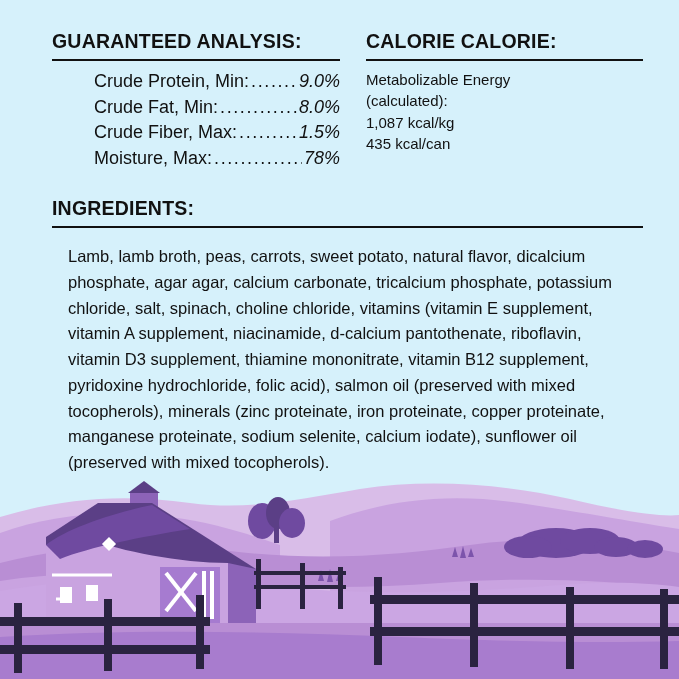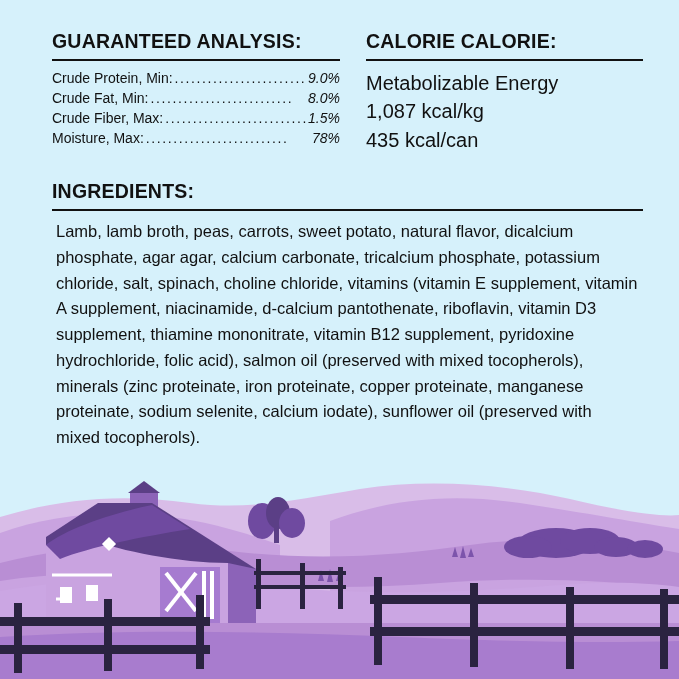--- a/index.html
+++ b/index.html
@@ -42,49 +42,50 @@
     white-space: nowrap;
   }
   .rule {
     border: 0;
     border-top: 2px solid #111;
     margin: 0 0 8px 0;
   }
   .ga-row {
     display: flex;
     align-items: baseline;
-    font-size: 14px;
+    font-size: 18px;
     color: #111;
     line-height: 1.42;
     white-space: nowrap;
+    margin-left: 42px;
   }
   .ga-label { flex: 0 0 auto; }
   .ga-dots {
     flex: 1 1 auto;
     overflow: hidden;
     white-space: nowrap;
     margin: 0 2px;
     letter-spacing: 1.6px;
     color: #111;
   }
   .ga-value { flex: 0 0 auto; font-style: italic; }
   .cal-line {
-    font-size: 20px;
+    font-size: 15px;
     color: #111;
     line-height: 1.42;
     white-space: nowrap;
   }
   .ingredients-block {
     margin-top: 26px;
   }
   .ing-text {
     font-size: 16.5px;
     color: #111;
     line-height: 1.56;
-    margin: 4px;
+    margin: 16px;
     max-width: 600px;
   }
 
   
   .scene {
     position: absolute;
     left: 0;
     bottom: 0;
     width: 679px;
     height: 220px;
@@ -125,20 +126,21 @@
         <span class="ga-label">Moisture, Max:</span>
         <span class="ga-dots">..........................</span>
         <span class="ga-value">78%</span>
       </div>
     </div>
 
     <div class="col col-right">
       <h2 class="section-title">CALORIE CALORIE:</h2>
       <hr class="rule">
       <div class="cal-line">Metabolizable Energy</div>
+      <div class="cal-line">(calculated):</div>
       <div class="cal-line">1,087 kcal/kg</div>
       <div class="cal-line">435 kcal/can</div>
     </div>
 
   </div>
 
   <div class="ingredients-block">
     <h2 class="section-title">INGREDIENTS:</h2>
     <hr class="rule">
     <p class="ing-text">Lamb, lamb broth, peas, carrots, sweet potato, natural flavor, dicalcium phosphate, agar agar, calcium carbonate, tricalcium phosphate, potassium chloride, salt, spinach, choline chloride, vitamins (vitamin E supplement, vitamin A supplement, niacinamide, d-calcium pantothenate, riboflavin, vitamin D3 supplement, thiamine mononitrate, vitamin B12 supplement, pyridoxine hydrochloride, folic acid), salmon oil (preserved with mixed tocopherols), minerals (zinc proteinate, iron proteinate, copper proteinate, manganese proteinate, sodium selenite, calcium iodate), sunflower oil (preserved with mixed tocopherols).</p>

